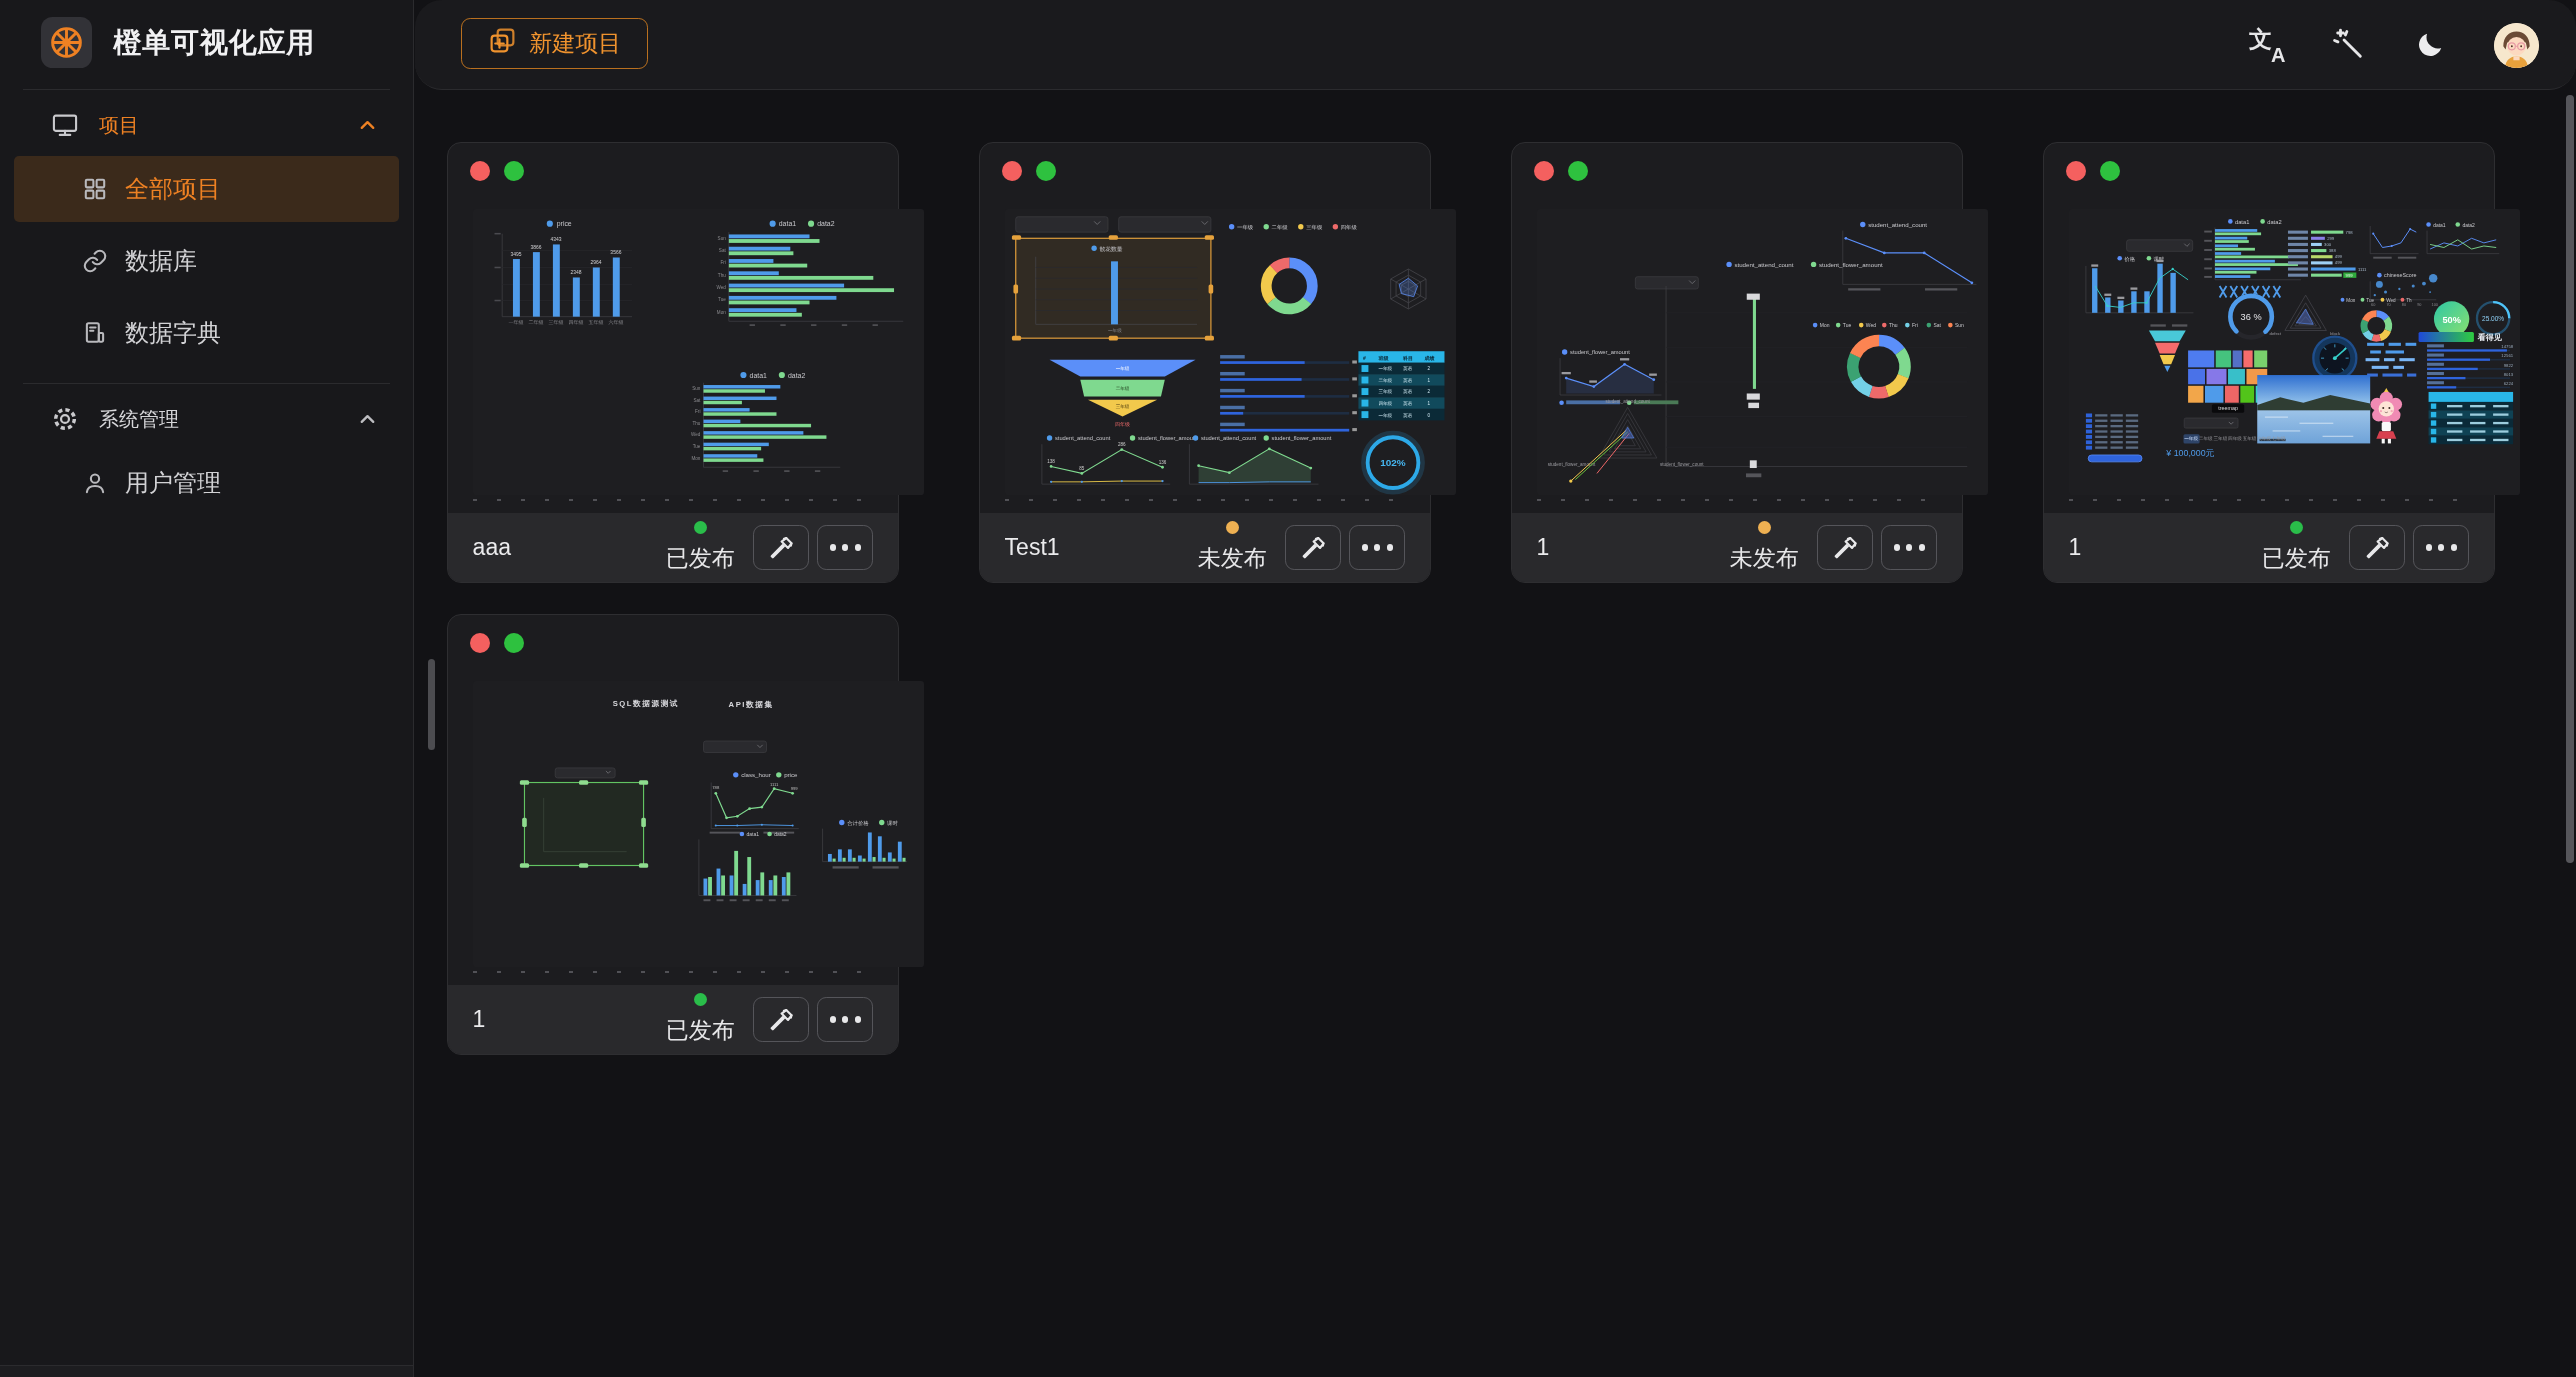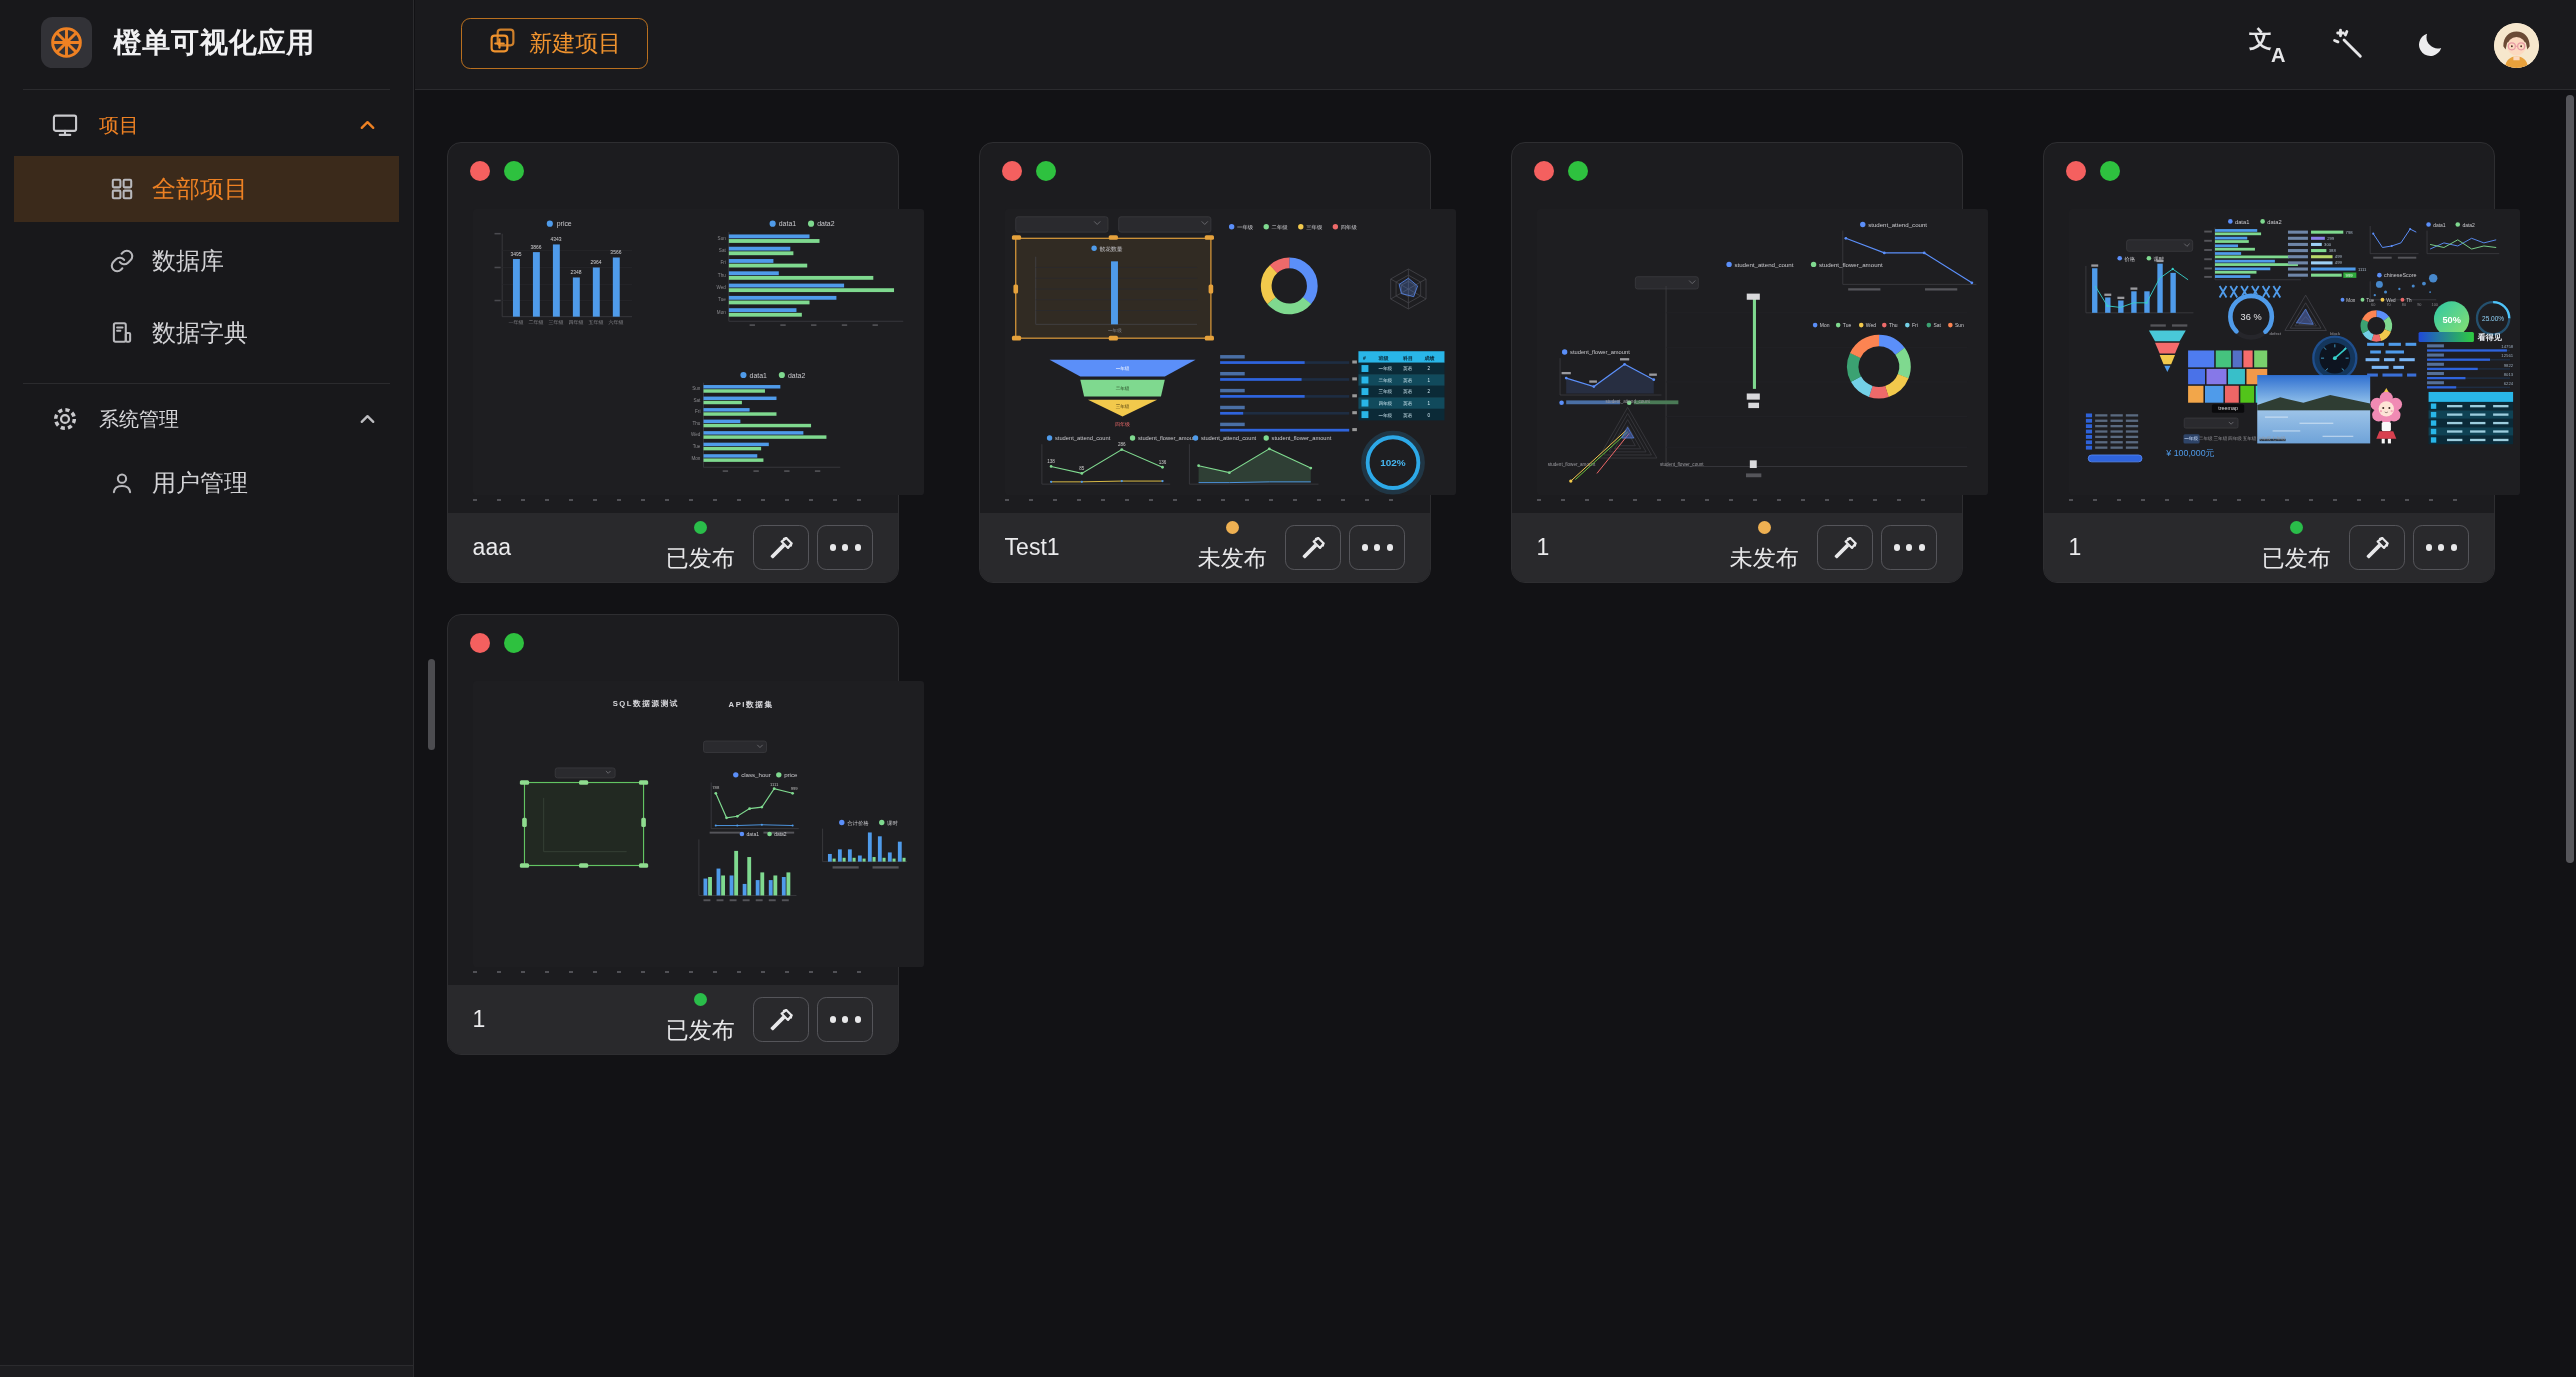--- a/index.html
+++ b/index.html
@@ -10,26 +10,26 @@
   .logo-row{display:flex;align-items:center;gap:21.5px;padding:17px 0 15.4px 41px;}
   .logo{width:51px;height:51px;border-radius:11.5px;background:#323237;display:flex;align-items:center;justify-content:center;}
   .app-title{font-size:28px;font-weight:600;color:#f1f1f3;margin:0;letter-spacing:0.8px;}
   .sb-div{height:0.8px;background:#2b2b2e;margin:6.1px 23px;}
   .m-group{display:flex;align-items:center;height:49px;margin-top:10.7px;padding:0 34px 0 51px;gap:20px;cursor:pointer;}
   .m-group .glbl{font-size:20px;flex:1;}
   .m-group.orange .glbl{color:#ee8123;}
   .m-group .gicon{color:#c9c9cd;display:flex;}
   .m-group.orange .chev{color:#ee8123;}
   .m-group .chev{color:#bdbdc1;display:flex;}
-  .m-item{display:flex;align-items:center;height:66px;margin:6.1px 14px 0;padding-left:95px;gap:17px;border-radius:0;font-size:24px;color:#d2d2d5;cursor:pointer;}
+  .m-item{display:flex;align-items:center;height:66px;margin:6.1px 14px 0;padding-left:68px;gap:17px;border-radius:5px;font-size:24px;color:#d2d2d5;cursor:pointer;}
   .m-item .iicon{color:#b9b9bd;display:flex;}
   .m-item.active{background:#3b2a1b;color:#ee8123;}
   .sb-foot{position:absolute;left:0;right:0;bottom:0;height:12.3px;border-top:0.8px solid #2b2b2e;background:#1d1d20;}
   
-  .header{position:absolute;left:415px;top:0;right:0;height:90px;background:#1a1a1d;border-bottom:0.8px solid #2b2b2e;}
+  .header{position:absolute;left:415px;top:0;right:0;height:90px;background:#1a1a1d;border-bottom:0.8px solid #2b2b2e;border-radius:27px;}
   .new-btn{position:absolute;left:46px;top:18.4px;height:51px;padding:0 26px;border:1.5px solid #b9701f;border-radius:9.2px;background:transparent;color:#f0932e;font-size:23px;display:inline-flex;align-items:center;gap:12.3px;cursor:pointer;font-family:inherit;}
   .h-icons{position:absolute;top:0;right:37px;height:90px;display:flex;align-items:center;gap:48px;}
   .hicon{color:#e6e6e8;display:flex;cursor:pointer;}
   .avatar{width:45px;height:45px;border-radius:50%;overflow:hidden;background:#f6e7cd;cursor:pointer;}
   
   .content{position:absolute;left:415px;top:91px;right:0;bottom:0;background:#121215;}
   .cards{position:absolute;left:32px;top:51px;display:grid;grid-template-columns:repeat(4,501px);gap:31px;}
   .card{position:relative;width:452px;height:441px;background:#1c1c1f;border:0.8px solid #2e2e31;border-radius:14px;}
   .dots{position:absolute;top:18.4px;left:21.5px;display:flex;gap:14px;}
   .dot{width:20px;height:20px;border-radius:50%;}

